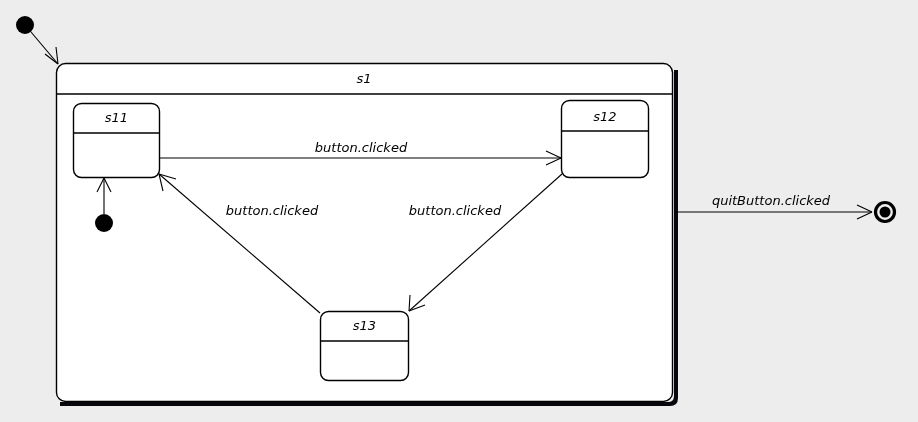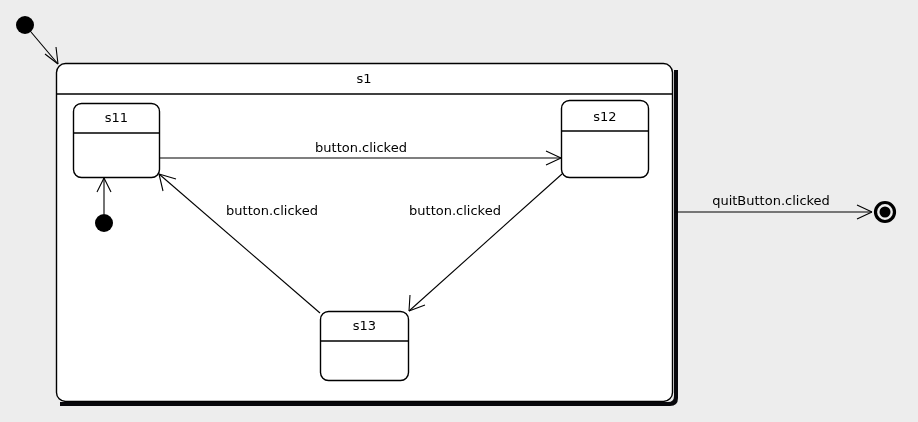--- a/index.html
+++ b/index.html
@@ -10,20 +10,21 @@
     width: 918px;
     height: 422px;
     background: #ededed;
     font-family: "DejaVu Sans", sans-serif;
     overflow: hidden;
   }
   #diagram-canvas {
     position: relative;
     width: 918px;
     height: 422px;
+    font-style: italic;
   }
   #diagram-svg {
     position: absolute;
     top: 0;
     left: 0;
     width: 918px;
     height: 422px;
   }
   .state-label {
     font-family: "DejaVu Sans", sans-serif;

